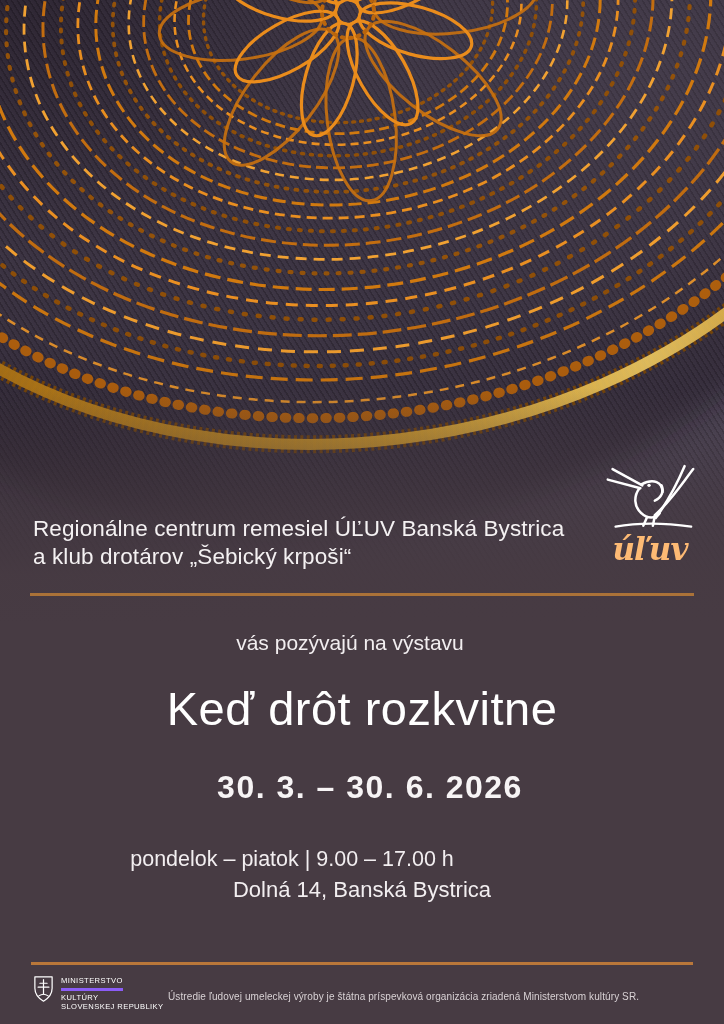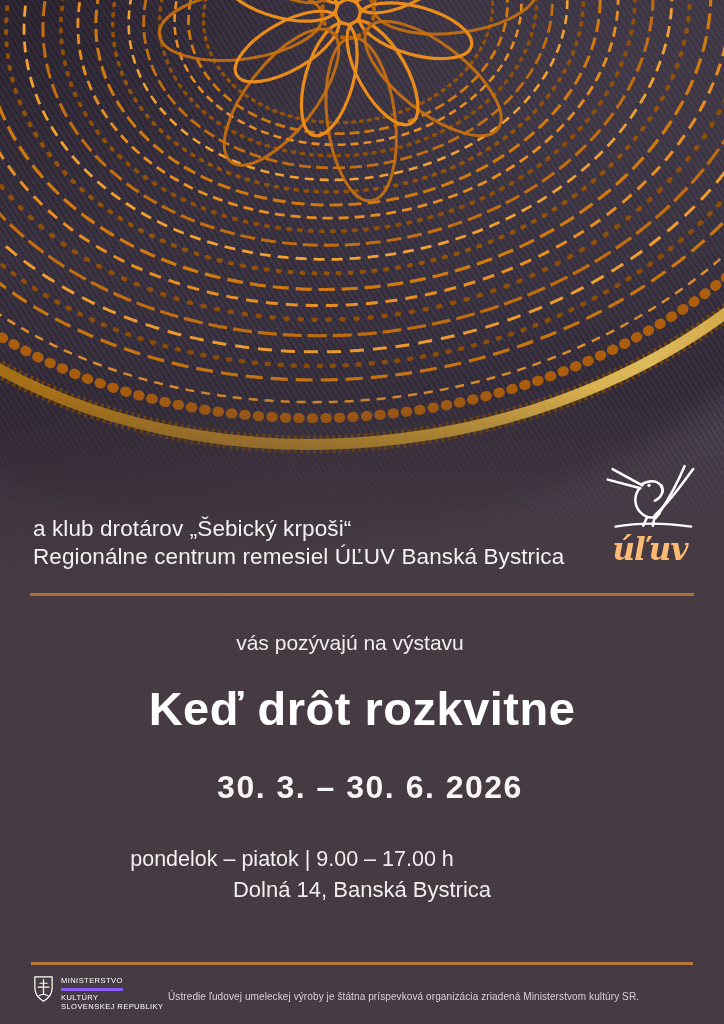--- a/index.html
+++ b/index.html
@@ -32,21 +32,21 @@
   
   .organizer{position:absolute;left:33px;top:515px;font-size:22.5px;line-height:28px;
     font-weight:400;color:#f4f1f2;letter-spacing:0.1px;}
   .uluv-logo{position:absolute;left:597px;top:460px;width:106px;text-align:center;}
   .uluv-logo .wordmark{font-family:"DejaVu Serif",serif;font-style:italic;font-weight:700;
     font-size:31px;line-height:30px;margin-top:2px;color:#fdba74;letter-spacing:-1px;}
   .divider{position:absolute;left:30px;top:593px;width:664px;height:3px;background:#aa7238;}
   .invitation{position:absolute;left:0;top:631px;width:700px;text-align:center;
     font-size:21px;color:#f2eef0;}
   .title{position:absolute;left:0;top:681px;width:724px;text-align:center;margin:0;
-    font-size:47px;font-weight:700;color:#ffffff;letter-spacing:0.5px;}
+    font-size:47px;font-weight:400;color:#ffffff;letter-spacing:0.5px;}
   .dates{position:absolute;left:8px;top:769px;width:724px;text-align:center;
     font-size:32px;color:#f7f4f5;letter-spacing:1.5px;font-weight:bold;}
   .hours{position:absolute;left:0;top:847px;width:584px;text-align:center;
     font-size:21.5px;color:#f2eef0;}
   .address{position:absolute;left:0;top:877px;width:724px;text-align:center;
     font-size:22px;color:#f2eef0;}
   
   .footer-divider{position:absolute;left:31px;top:962px;width:662px;height:3px;background:#b9773a;}
   .ministry{position:absolute;left:32px;top:975px;display:flex;align-items:flex-start;gap:6px;}
   .ministry-text{font-size:7.6px;line-height:9.5px;letter-spacing:0.4px;color:#ffffff;padding-top:1px;}
@@ -125,22 +125,22 @@
           <circle r="26" stroke="#b9650d" stroke-width="4" stroke-dasharray="2 6" stroke-linecap="round"></circle>
           <circle r="12" stroke="#ea8c1c" stroke-width="2.5"></circle>
         </g>
       </g>
     </svg>
     <div class="photo-vignette"></div>
     <div class="photo-fade"></div>
   </div>
 
   <div class="organizer">
+    <div>Regionálne centrum remesiel ÚĽUV Banská Bystrica</div>
     <div>a klub drotárov „Šebický krpoši“</div>
-    <div>Regionálne centrum remesiel ÚĽUV Banská Bystrica</div>
   </div>
 
   <div class="uluv-logo">
     <svg width="96" height="68" viewBox="0 0 100 70" fill="none" stroke="#ffffff" stroke-width="2.6" stroke-linecap="round">
       <path d="M6,20 L40,29"></path>
       <path d="M11,9 L42,26"></path>
       <path d="M41,25 C54,18 63,23 63,33"></path>
       <circle cx="49" cy="26" r="1.8" fill="#ffffff" stroke="none"></circle>
       <path d="M39,29 C33,37 33,48 41,55 C47,61 56,61 60,55"></path>
       <path d="M55,57 C72,42 82,26 95,9"></path>

